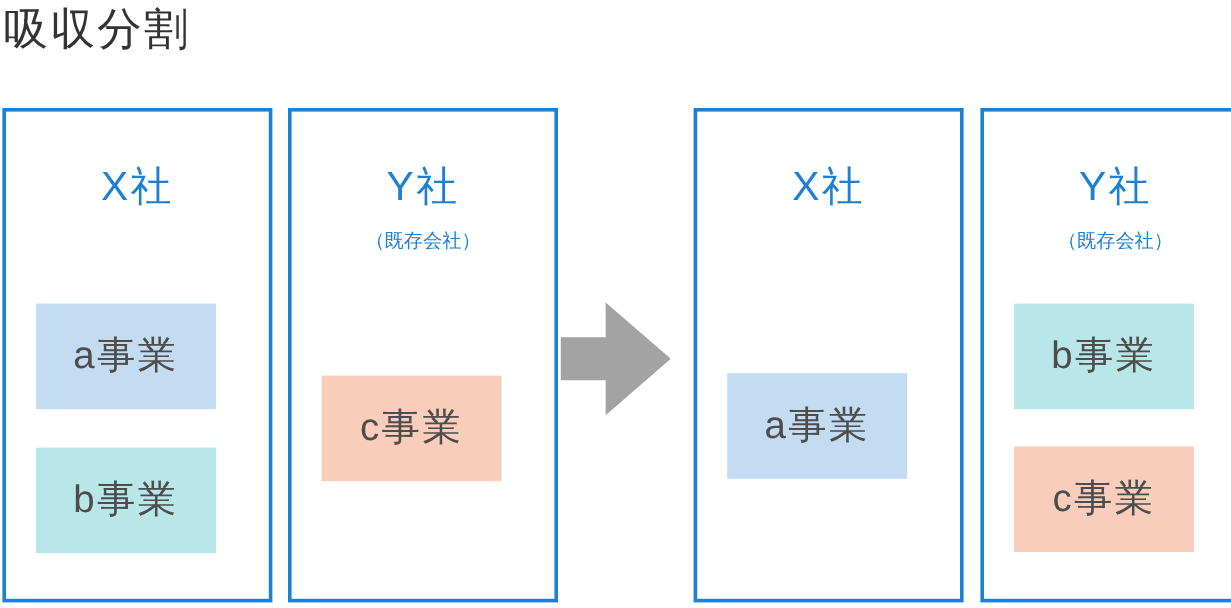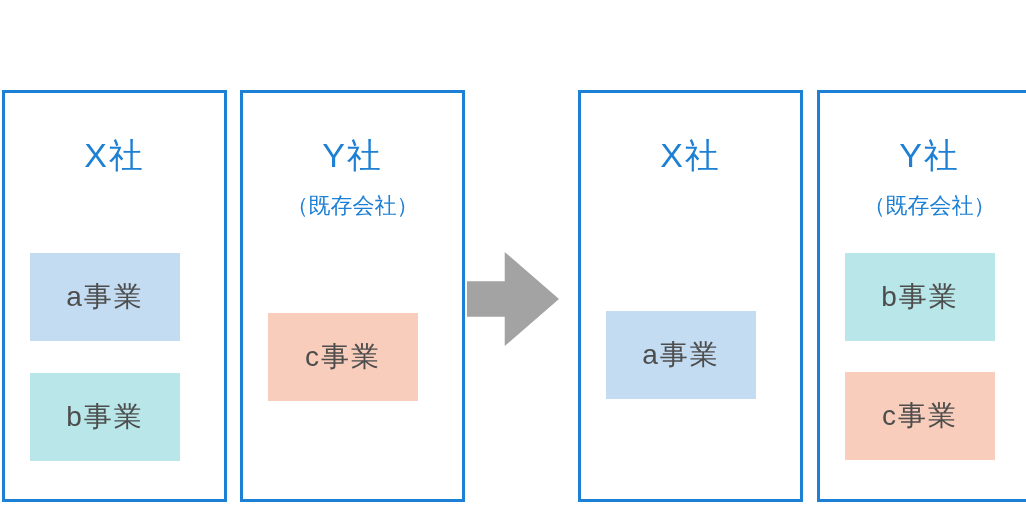--- a/index.html
+++ b/index.html
@@ -20,40 +20,41 @@
     position: absolute; top: 90px; height: 406px; width: 200px;
     border: 3px solid #1e80d4; background: #ffffff; padding-left: 19px;
   }
   .company-name {
     position: absolute; top: 40px; left: 0; width: 100%;
     text-align: center; font-size: 34px; color: #1e80d4;
     letter-spacing: 2px;
   }
   .company-sub {
     position: absolute; top: 98px; left: 0; width: 100%;
-    text-align: center; font-size: 22px; color: #1e80d4;
+    text-align: center; font-size: 16px; color: #1e80d4;
   }
 
   .chip {
     position: absolute; left: 25px; width: 150px; height: 88px;
     display: flex; align-items: center; justify-content: center;
-    font-size: 28px; color: #4d4d4d; letter-spacing: 2px;
+    font-size: 32px; color: #4d4d4d; letter-spacing: 2px;
   }
 
   .arrow {
     position: absolute; left: 467px; top: 252px;
     width: 92px; height: 94px;
     clip-path: polygon(0 31%, 41% 31%, 41% 0, 100% 50%, 41% 100%, 41% 69%, 0 69%);
   }
 </style>
 </head>
 <body>
 
 <div class="canvas">
 
+  <h1 class="title">吸収分割</h1>
 
   <div class="company-box" style="left:2px;">
     <div class="company-name">X社</div>
     <div class="chip" style="top: 160px; background-color: rgb(195, 220, 242);">a事業</div>
     <div class="chip" style="top: 280px; background-color: rgb(185, 231, 233);">b事業</div>
   </div>
 
   <div class="company-box" style="left:240px;">
     <div class="company-name">Y社</div>
     <div class="company-sub">（既存会社）</div>

